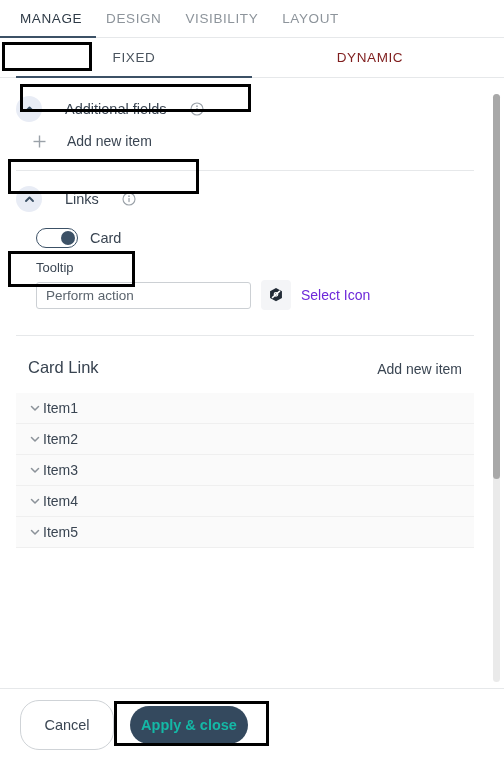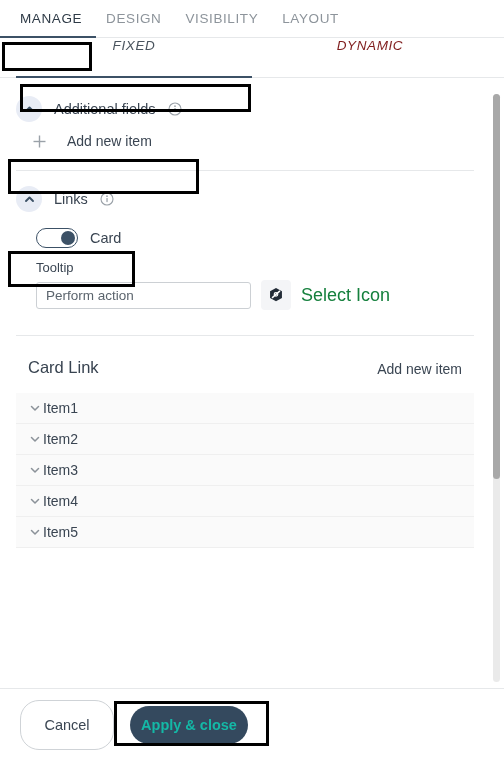--- a/index.html
+++ b/index.html
@@ -55,25 +55,24 @@
   .tab.active { color: #2f3b47; }
   .tab-underline {
     position: absolute; left: 0; bottom: -1px;
     width: 96px; height: 2px; background: #3c5166;
   }
 
   
   .subtabs {
     position: relative;
     height: 40px; flex: 0 0 40px;
-    display: flex; align-items: flex-start;
+    display: flex; align-items: center;
     padding: 0 16px;
     border-bottom: 1px solid #e6e8ea;
     background: #fff;
-    font-style: italic;
   }
   .subtab {
     flex: 1 1 50%;
     display: flex; align-items: center; justify-content: center;
     font-size: 13.5px; letter-spacing: .6px;
     color: #7f1d1d; cursor: pointer;
   }
   .subtab.active { color: #4a545e; }
   .subtab-underline {
     position: absolute; left: 16px; bottom: -1px;
@@ -87,21 +86,21 @@
     overflow: hidden;
     background: #fff;
   }
   .body-inner {
     position: absolute; inset: 0 14px 0 0;
     overflow: hidden;
   }
 
   .section-head {
     display: flex; align-items: center;
-    gap: 12px;
+    gap: 23px;
     padding: 0 16px;
     height: 34px;
   }
   .chev-circle {
     width: 26px; height: 26px; border-radius: 50%;
     background: #e8ecf5;
     display: flex; align-items: center; justify-content: center;
     cursor: pointer; flex: 0 0 26px;
   }
   .chev-circle svg { display:block; }
@@ -166,21 +165,21 @@
     padding: 0 9px;
     font-family: "Liberation Sans", sans-serif;
     outline: none;
   }
   .icon-box {
     width: 30px; height: 30px;
     border-radius: 4px; background: #f4f5f7;
     display:flex; align-items:center; justify-content:center;
     cursor:pointer; flex: 0 0 30px;
   }
-  .select-icon-label { font-size: 18px; color: #15803d; text-align: right; }
+  .select-icon-label { font-size: 14px; color: #6d28d9; text-align: right; }
 
   
   .list-head {
     display:flex; align-items:flex-end; justify-content: space-between;
     padding: 0 28px;
     margin-top: 22px; margin-bottom: 16px;
   }
   .list-title { font-size: 16.5px; color: #384350; }
   .list-add { font-size: 14px; color: #3a4552; cursor: pointer; }
 

